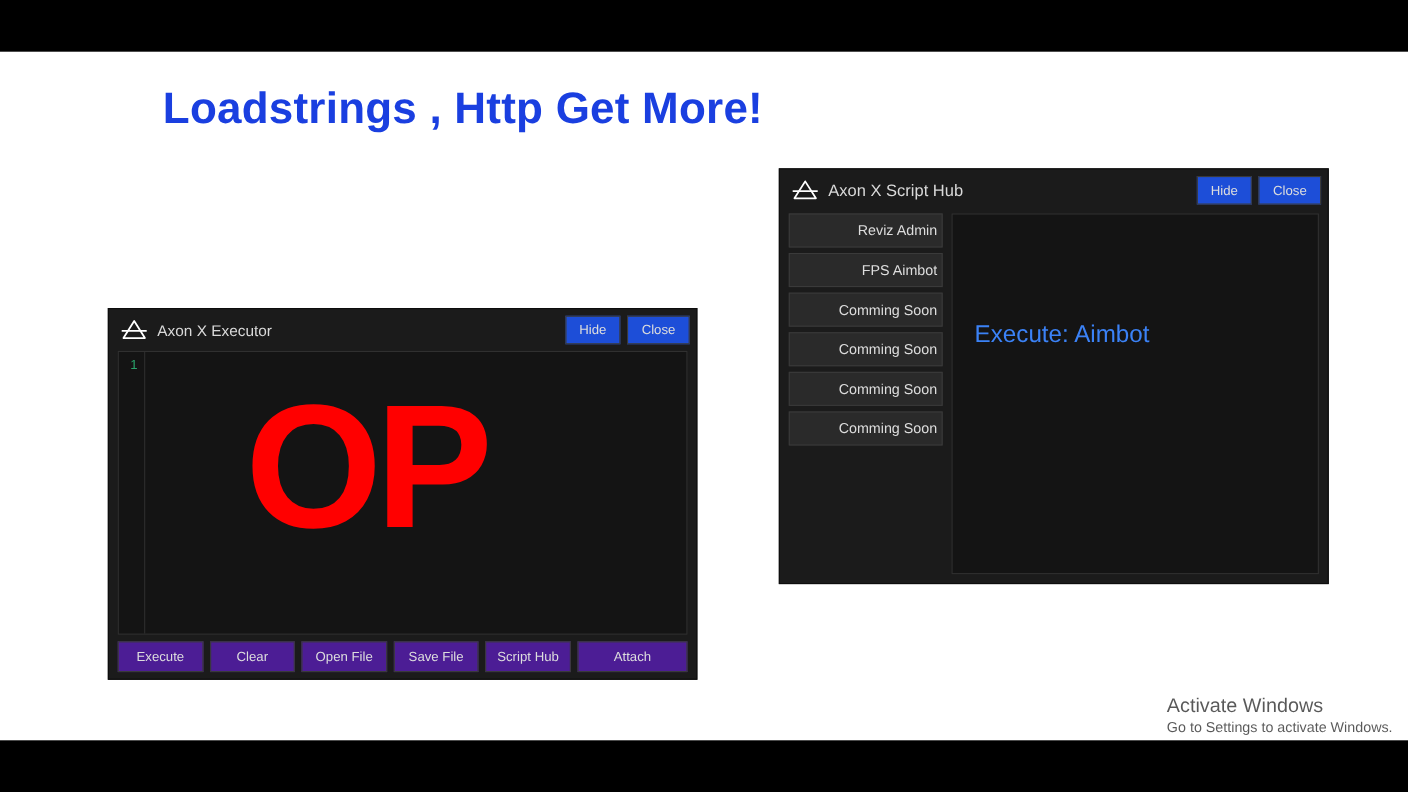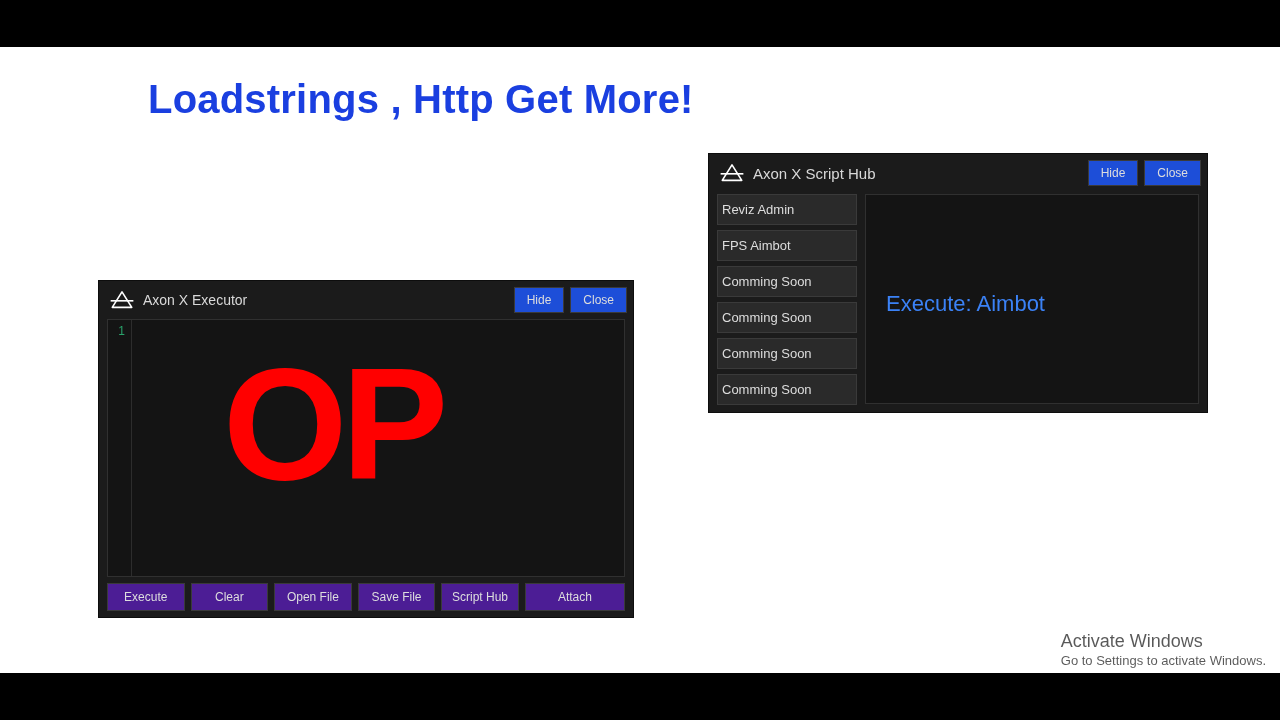--- a/index.html
+++ b/index.html
@@ -59,36 +59,36 @@
   }
   .toolbar .btn {
     flex: 1; background: #4c1d95; color: #ddd; font-size: 12px;
     border: 1px solid #3a3a3a; display: flex; align-items: center; justify-content: center;
     cursor: pointer;
   }
   .toolbar .btn.attach { flex: 1.3; }
 
   
   .hub-win {
-    position: absolute; left: 708px; top: 106px; width: 500px; height: 260px;
+    position: absolute; left: 708px; top: 106px; width: 500px; height: 378px;
     background: #1b1b1b; border: 1px solid #0d0d0d;
   }
   .hub-titlebar {
     height: 38px; display: flex; align-items: center; padding: 0 6px 0 10px;
     color: #d9d9d9; font-size: 15px;
   }
   .hub-body {
     position: absolute; left: 8px; right: 8px; top: 40px; bottom: 8px;
     display: flex; gap: 8px;
   }
   .hub-side {
     width: 140px; display: flex; flex-direction: column; gap: 5px;
   }
   .hub-item {
-    background: #2a2a2a; color: #ddd; font-size: 13px; text-align: left;
+    background: #2a2a2a; color: #ddd; font-size: 13px; text-align: right;
     border: 1px solid #3a3a3a; padding: 7px 4px; cursor: pointer;
   }
   .hub-main {
     flex: 1; background: #141414; border: 1px solid #303030;
     position: relative;
   }
   .hub-exec-label {
     position: absolute; left: 20px; top: 96px; color: #3b82f6; font-size: 22px;
   }
 

